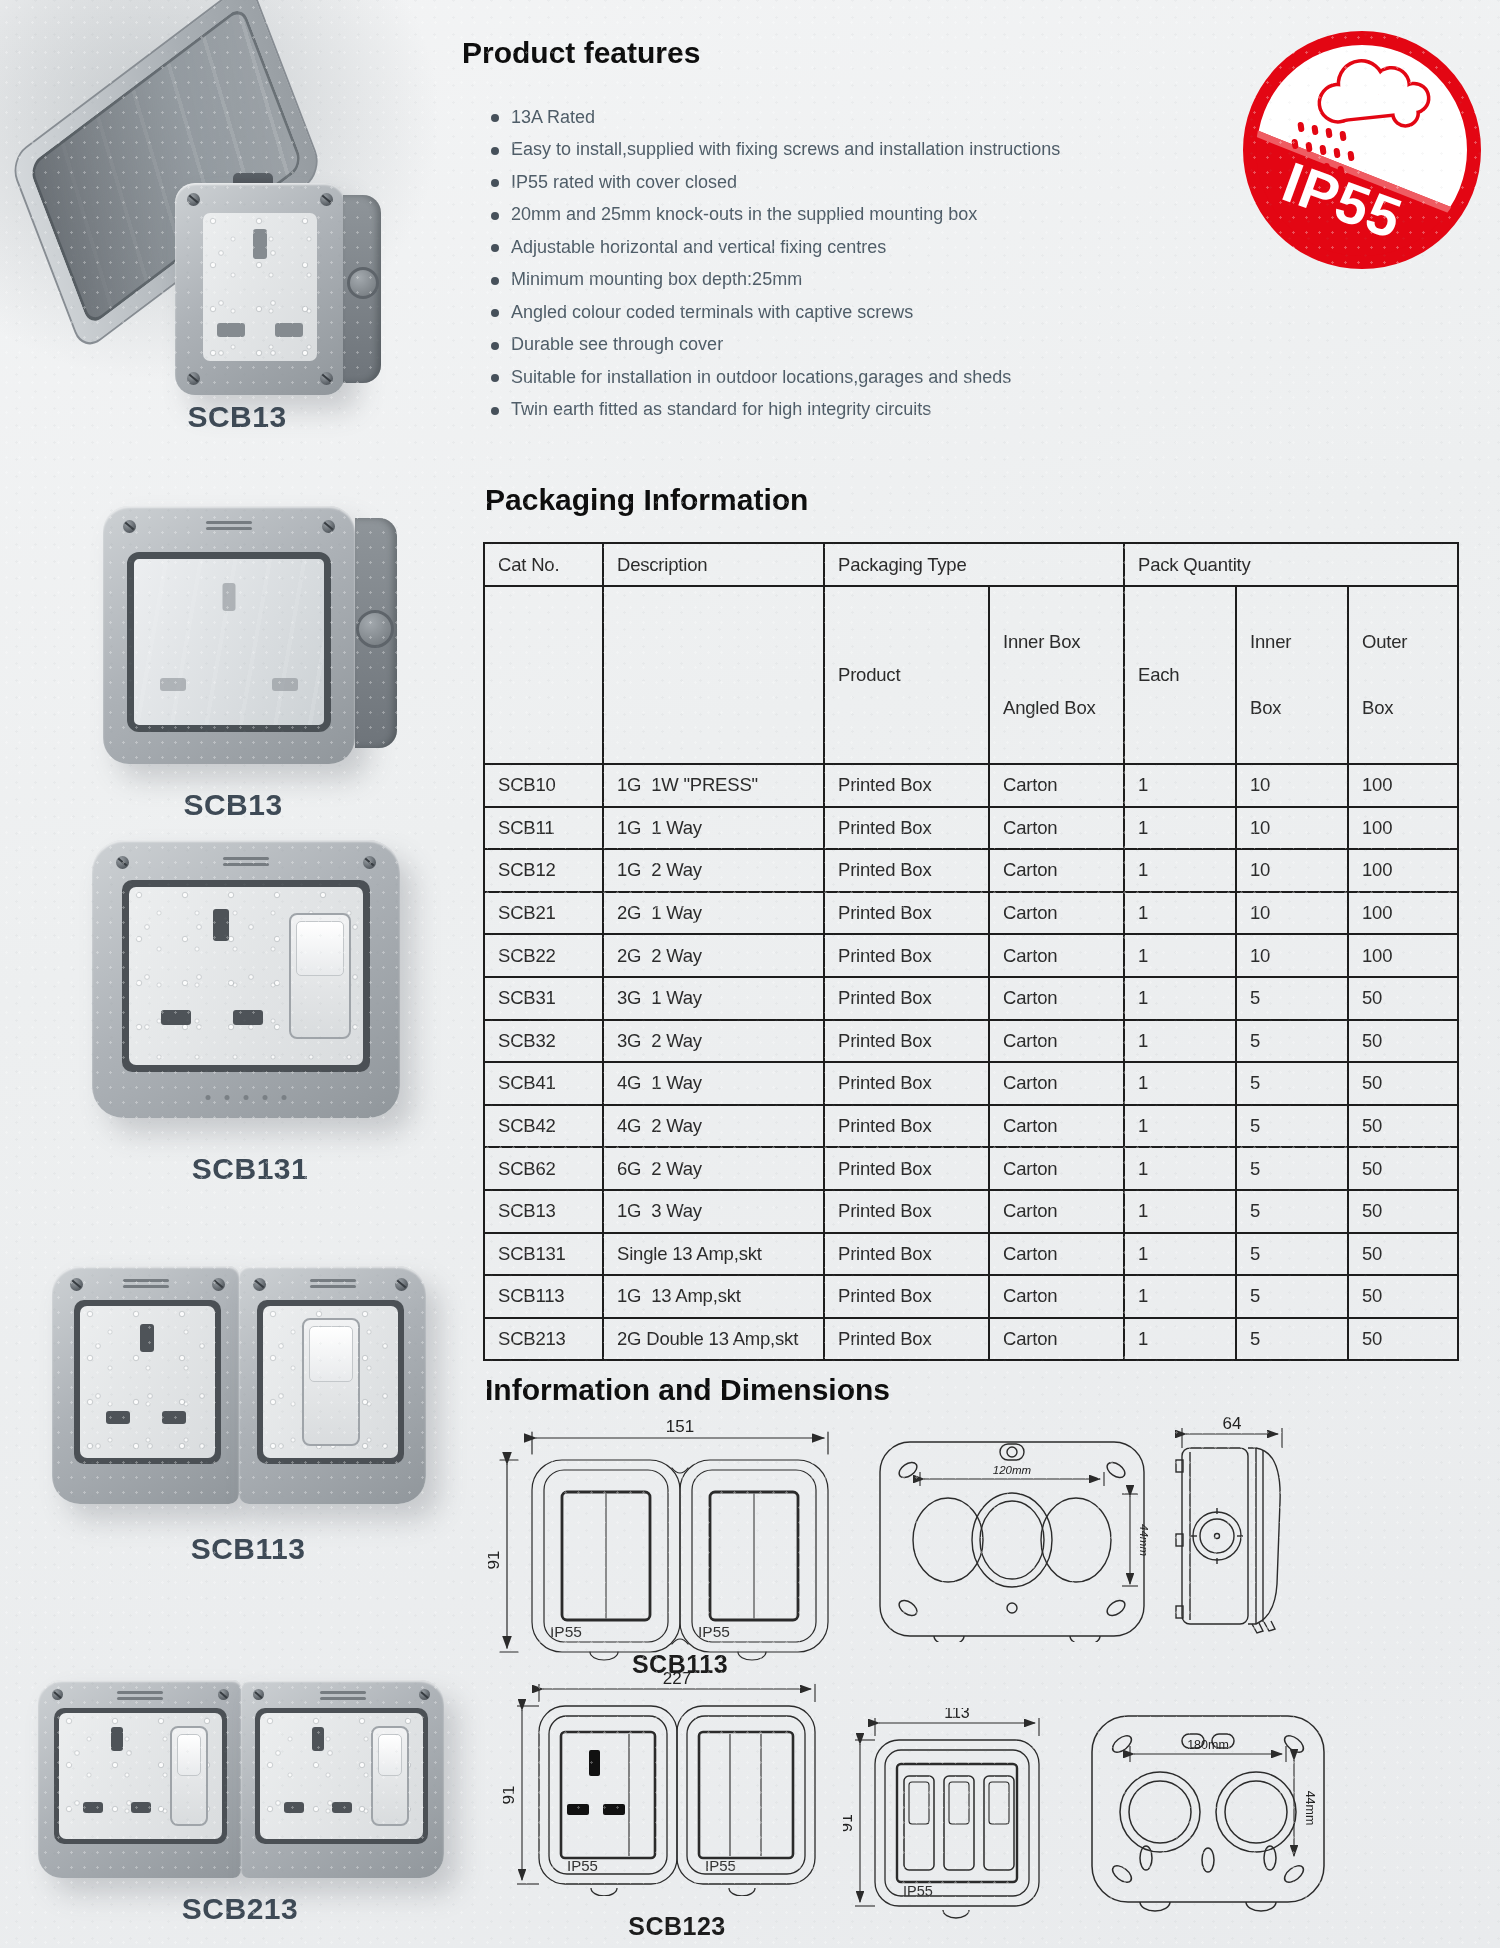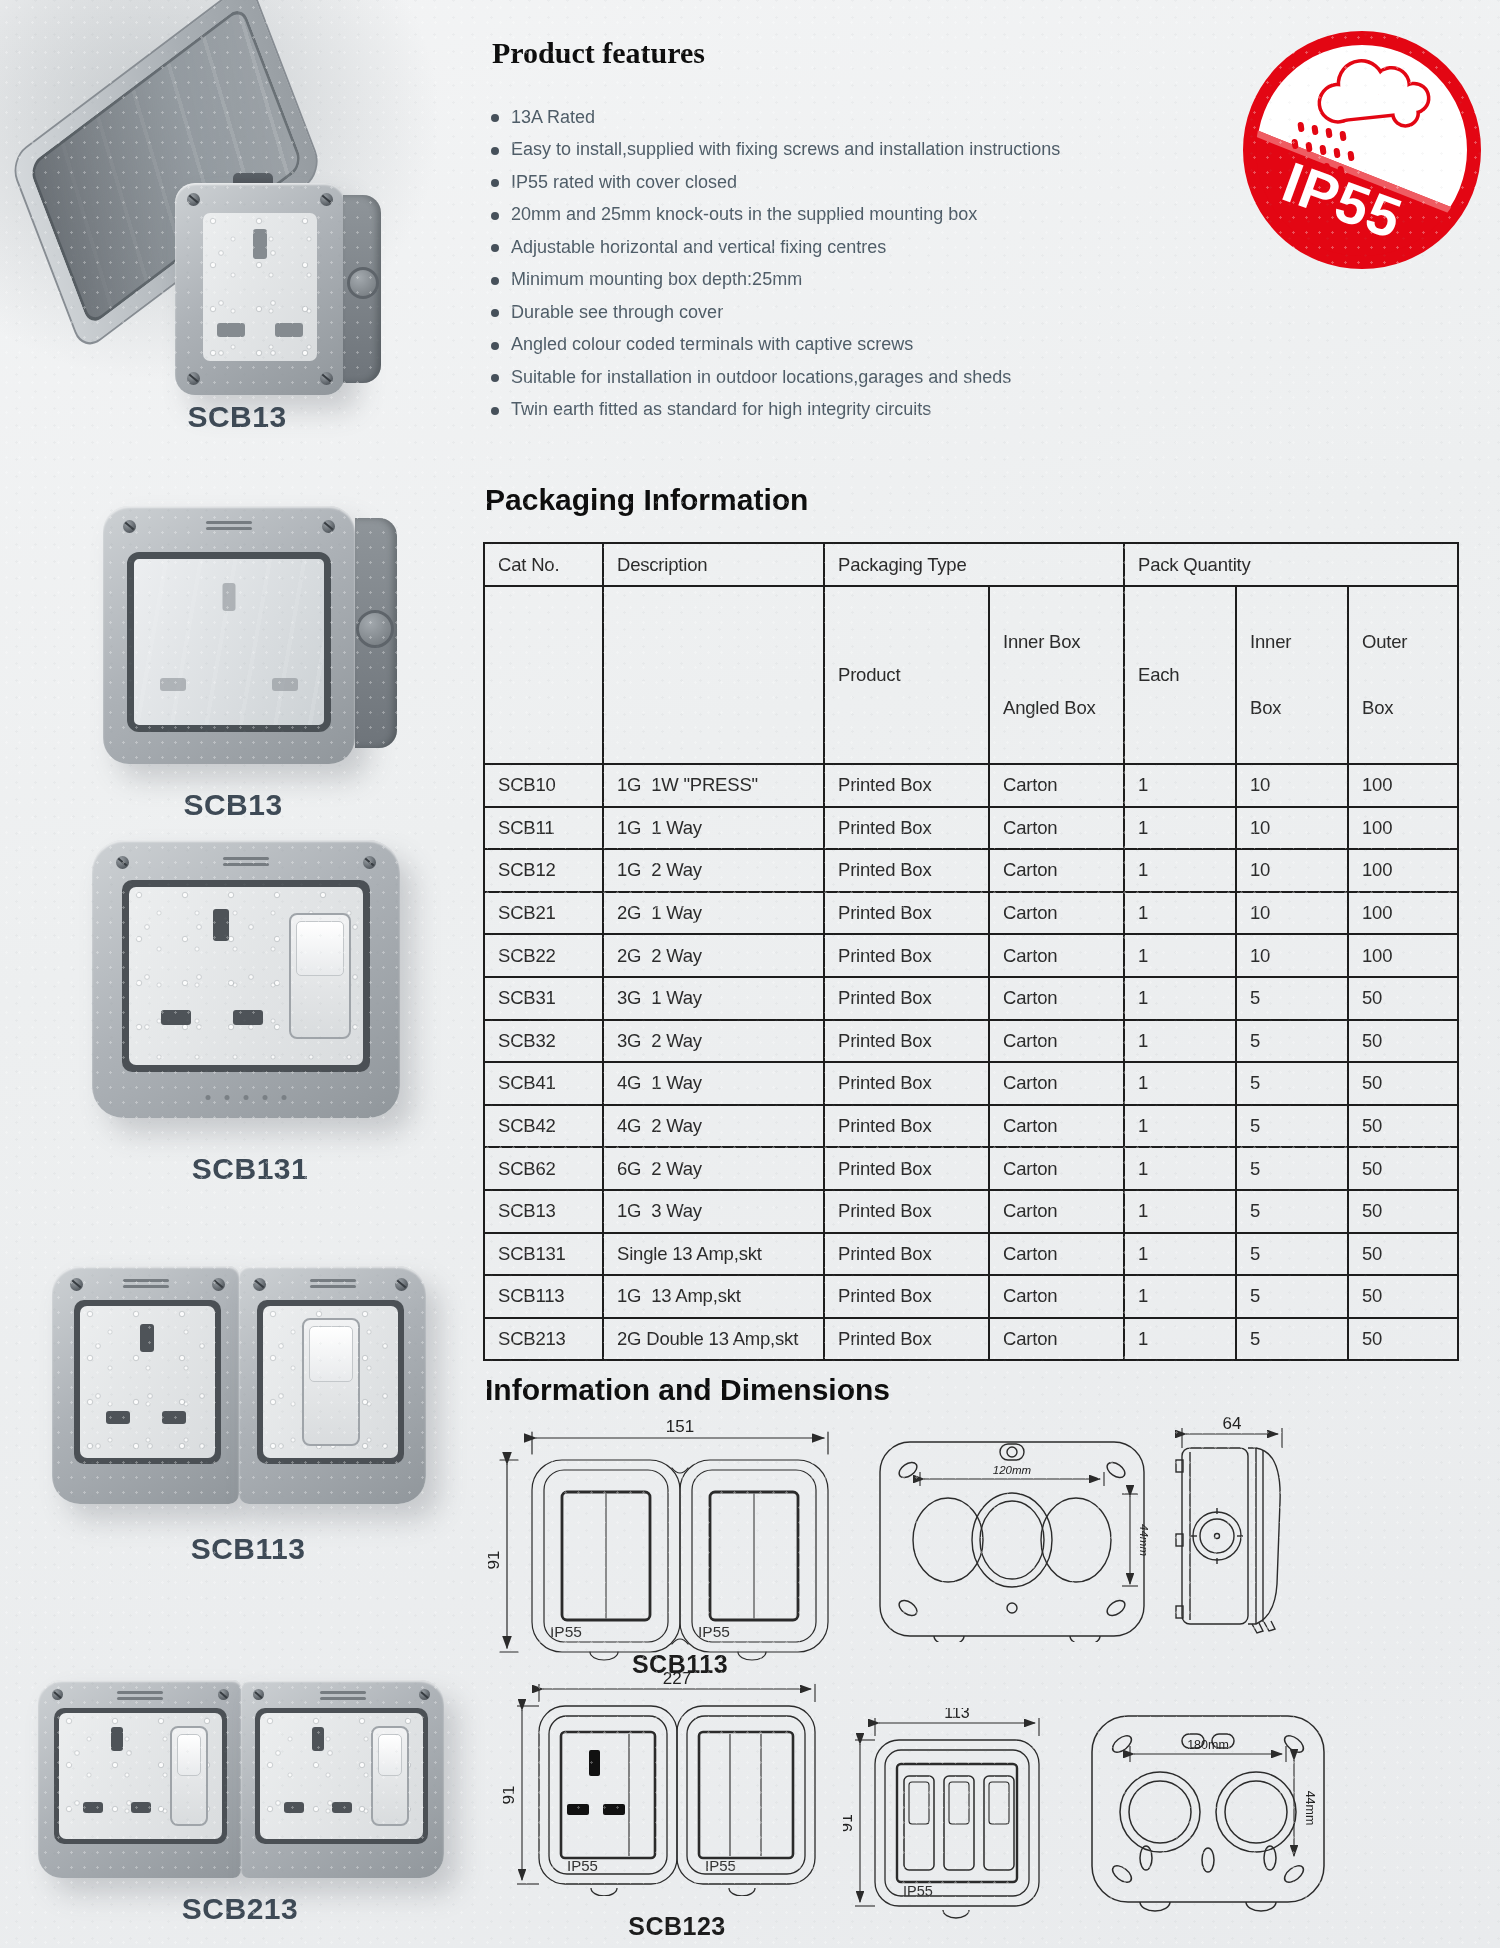--- a/index.html
+++ b/index.html
@@ -209,30 +209,30 @@
       <div class="face" style="left:19px; right:21px; top:33px; bottom:39px;">
         <span class="slot" style="left:52px; top:14px; width:12px; height:24px;"></span>
         <span class="slot" style="left:24px; bottom:26px; width:20px; height:11px;"></span>
         <span class="slot" style="left:72px; bottom:26px; width:20px; height:11px;"></span>
         <span class="rocker" style="right:14px; top:50%; width:34px; height:96px; transform:translateY(-50%);"></span>
       </div>
     </div>
   </div>
   <div class="plabel" style="left:150px; top:1892px; width:180px;">SCB213</div>
 
-  <div class="h1" style="left:492px; top:36px;font-family:Liberation Serif, serif;">Product features</div>
+  <div class="h1" style="left:462px; top:36px;">Product features</div>
   <ul class="features-list" style="left:487px; top:101px; width:800px;">
     <li>13A Rated</li>
     <li>Easy to install,supplied with fixing screws and installation instructions</li>
     <li>IP55 rated with cover closed</li>
     <li>20mm and 25mm knock-outs in the supplied mounting box</li>
     <li>Adjustable horizontal and vertical fixing centres</li>
     <li>Minimum mounting box depth:25mm</li>
+    <li>Angled colour coded terminals with captive screws</li>
     <li>Durable see through cover</li>
-    <li>Angled colour coded terminals with captive screws</li>
     <li>Suitable for installation in outdoor locations,garages and sheds</li>
     <li>Twin earth fitted as standard for high integrity circuits</li>
   </ul>
 
   <div class="badge">
     <svg width="248" height="248" viewBox="0 0 248 248">
       <defs>
           <clipPath id="clipBadge">
             <circle cx="124" cy="124" r="106"></circle>
           </clipPath>

